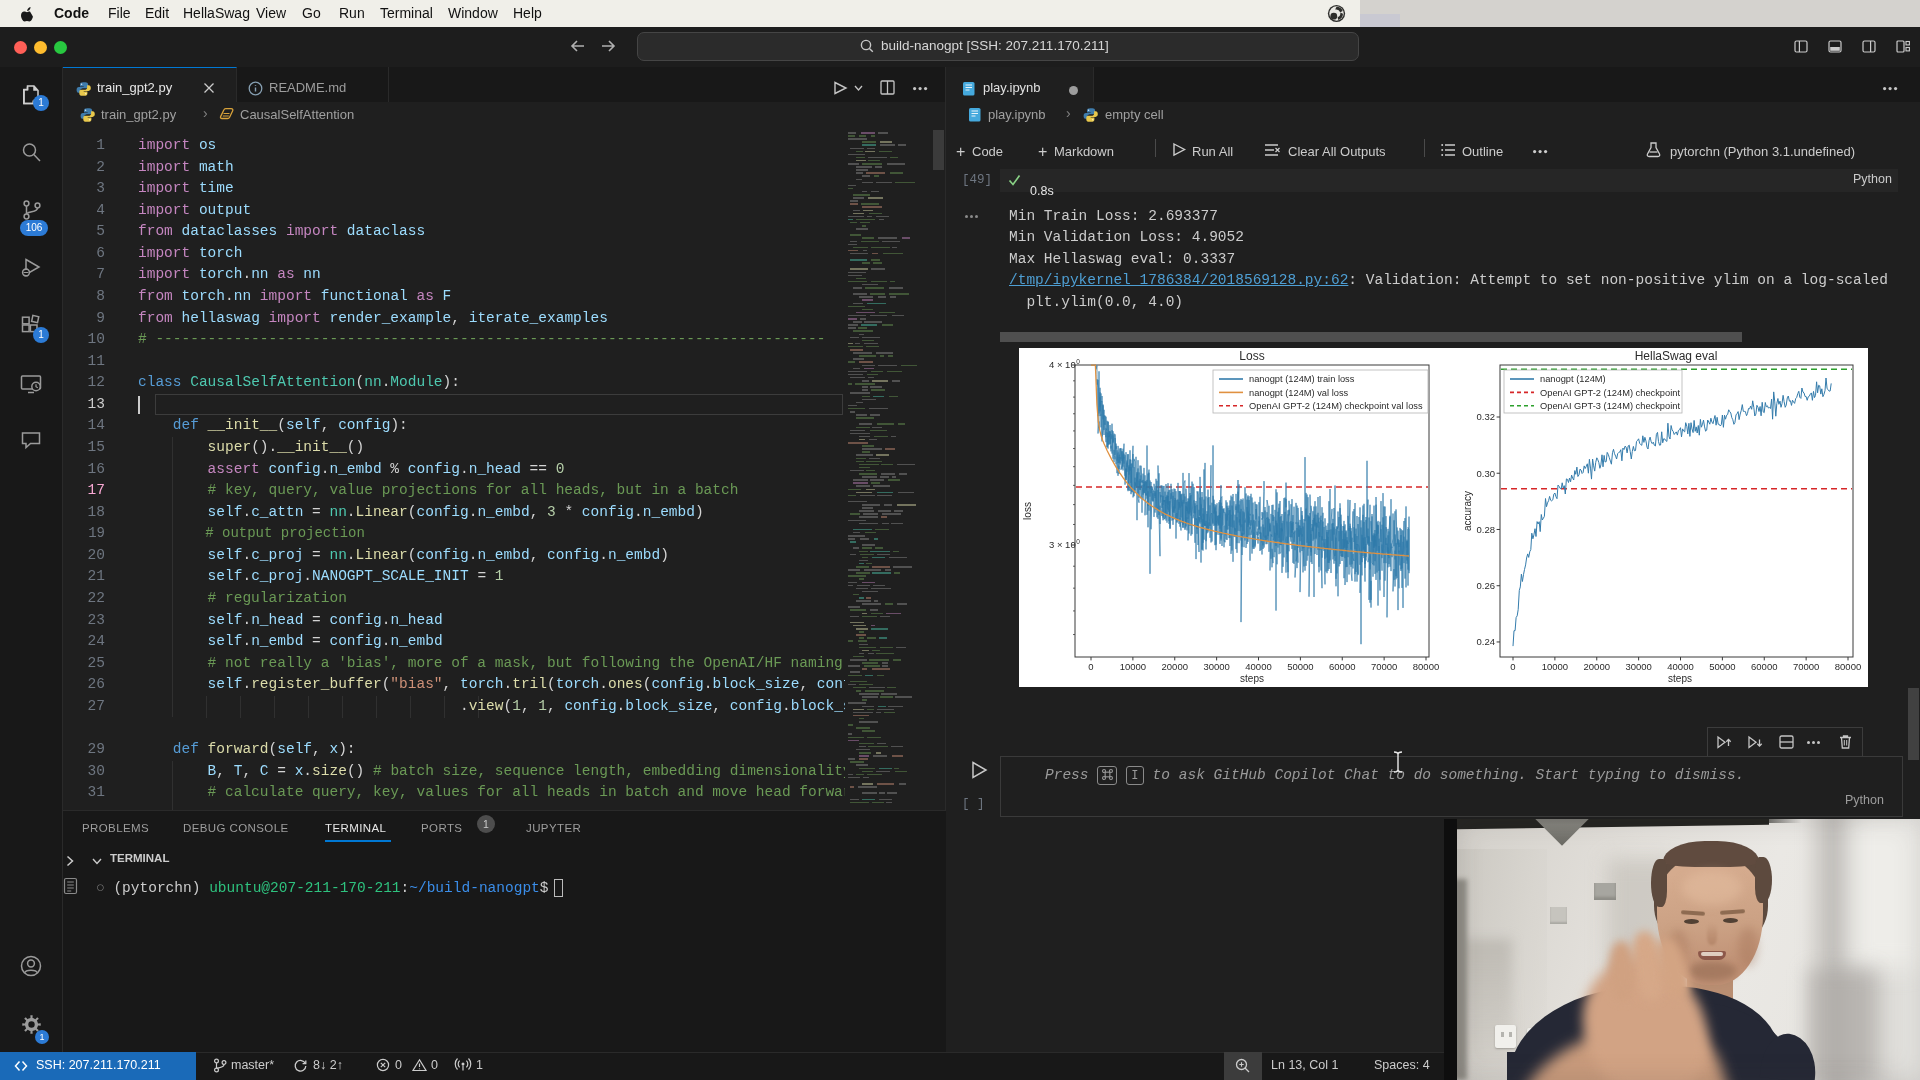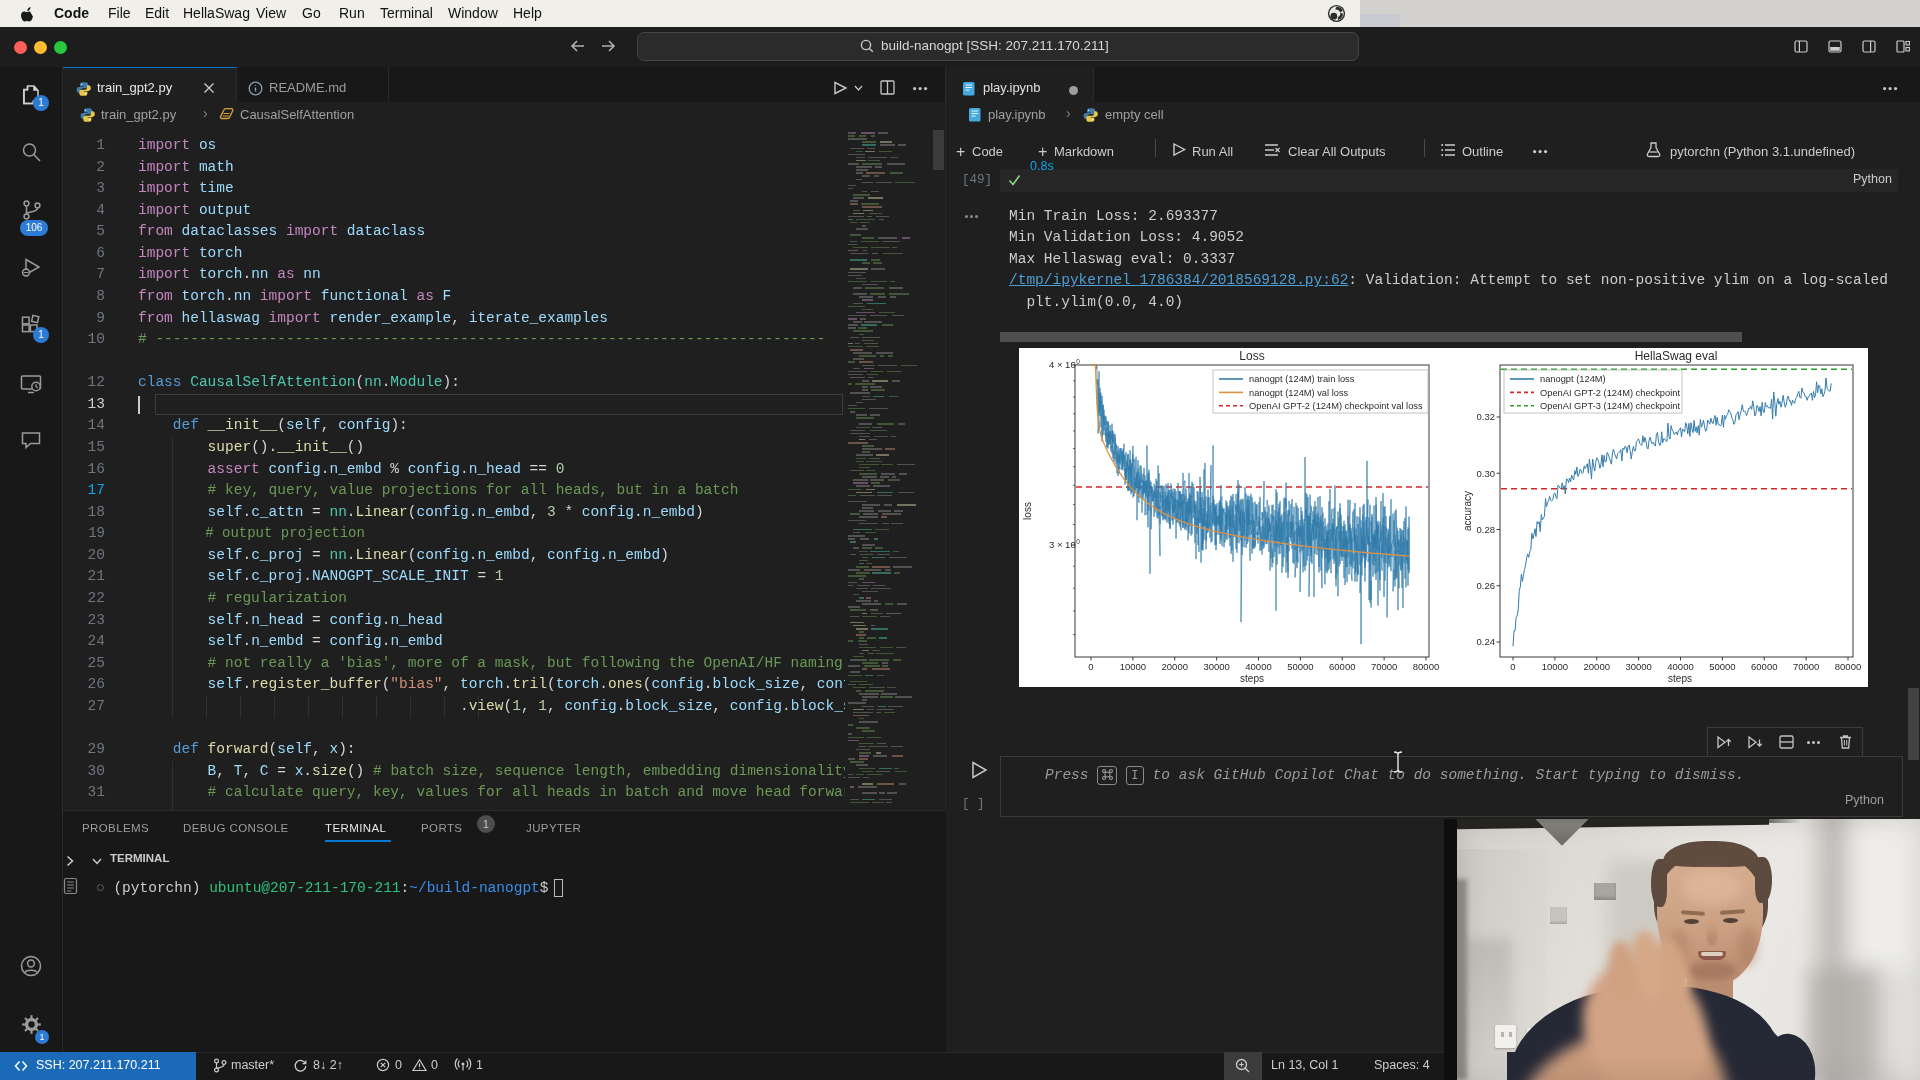--- a/index.html
+++ b/index.html
@@ -175,26 +175,27 @@
     <div class="a mono" style="left:0;top:7px;width:782px;height:21.57px;line-height:21.57px;font-size:14.5px;white-space:pre"><span class="a" style="left:0;width:42px;text-align:right;color:#6e7681">1</span><span class="a" style="left:75px"><span style="color:#c586c0">import</span><span style="color:#9cdcfe"> os</span></span></div>
     <div class="a mono" style="left:0;top:28.57px;width:782px;height:21.57px;line-height:21.57px;font-size:14.5px;white-space:pre"><span class="a" style="left:0;width:42px;text-align:right;color:#6e7681">2</span><span class="a" style="left:75px"><span style="color:#c586c0">import</span><span style="color:#9cdcfe"> math</span></span></div>
     <div class="a mono" style="left:0;top:50.14px;width:782px;height:21.57px;line-height:21.57px;font-size:14.5px;white-space:pre"><span class="a" style="left:0;width:42px;text-align:right;color:#6e7681">3</span><span class="a" style="left:75px"><span style="color:#c586c0">import</span><span style="color:#9cdcfe"> time</span></span></div>
     <div class="a mono" style="left:0;top:71.71px;width:782px;height:21.57px;line-height:21.57px;font-size:14.5px;white-space:pre"><span class="a" style="left:0;width:42px;text-align:right;color:#6e7681">4</span><span class="a" style="left:75px"><span style="color:#c586c0">import</span><span style="color:#9cdcfe"> output</span></span></div>
     <div class="a mono" style="left:0;top:93.28px;width:782px;height:21.57px;line-height:21.57px;font-size:14.5px;white-space:pre"><span class="a" style="left:0;width:42px;text-align:right;color:#6e7681">5</span><span class="a" style="left:75px"><span style="color:#c586c0">from</span><span style="color:#9cdcfe"> dataclasses</span><span style="color:#c586c0"> import</span><span style="color:#9cdcfe"> dataclass</span></span></div>
     <div class="a mono" style="left:0;top:114.85px;width:782px;height:21.57px;line-height:21.57px;font-size:14.5px;white-space:pre"><span class="a" style="left:0;width:42px;text-align:right;color:#6e7681">6</span><span class="a" style="left:75px"><span style="color:#c586c0">import</span><span style="color:#9cdcfe"> torch</span></span></div>
     <div class="a mono" style="left:0;top:136.42px;width:782px;height:21.57px;line-height:21.57px;font-size:14.5px;white-space:pre"><span class="a" style="left:0;width:42px;text-align:right;color:#6e7681">7</span><span class="a" style="left:75px"><span style="color:#c586c0">import</span><span style="color:#9cdcfe"> torch</span><span style="color:#d4d4d4">.</span><span style="color:#9cdcfe">nn</span><span style="color:#c586c0"> as</span><span style="color:#9cdcfe"> nn</span></span></div>
     <div class="a mono" style="left:0;top:157.99px;width:782px;height:21.57px;line-height:21.57px;font-size:14.5px;white-space:pre"><span class="a" style="left:0;width:42px;text-align:right;color:#6e7681">8</span><span class="a" style="left:75px"><span style="color:#c586c0">from</span><span style="color:#9cdcfe"> torch</span><span style="color:#d4d4d4">.</span><span style="color:#9cdcfe">nn</span><span style="color:#c586c0"> import</span><span style="color:#9cdcfe"> functional</span><span style="color:#c586c0"> as</span><span style="color:#9cdcfe"> F</span></span></div>
     <div class="a mono" style="left:0;top:179.56px;width:782px;height:21.57px;line-height:21.57px;font-size:14.5px;white-space:pre"><span class="a" style="left:0;width:42px;text-align:right;color:#6e7681">9</span><span class="a" style="left:75px"><span style="color:#c586c0">from</span><span style="color:#9cdcfe"> hellaswag</span><span style="color:#c586c0"> import</span><span style="color:#9cdcfe"> render_example</span><span style="color:#d4d4d4">,</span><span style="color:#9cdcfe"> iterate_examples</span></span></div>
     <div class="a mono" style="left:0;top:201.13px;width:782px;height:21.57px;line-height:21.57px;font-size:14.5px;white-space:pre"><span class="a" style="left:0;width:42px;text-align:right;color:#6e7681">10</span><span class="a" style="left:75px"><span style="color:#6a9955"># -----------------------------------------------------------------------------</span></span></div>
+    <div class="a mono" style="left:0;top:222.7px;width:782px;height:21.57px;line-height:21.57px;font-size:14.5px;white-space:pre"><span class="a" style="left:0;width:42px;text-align:right;color:#6e7681">11</span><span class="a" style="left:75px"></span></div>
     <div class="a mono" style="left:0;top:244.27px;width:782px;height:21.57px;line-height:21.57px;font-size:14.5px;white-space:pre"><span class="a" style="left:0;width:42px;text-align:right;color:#6e7681">12</span><span class="a" style="left:75px"><span style="color:#569cd6">class</span><span style="color:#4ec9b0"> CausalSelfAttention</span><span style="color:#d4d4d4">(</span><span style="color:#4ec9b0">nn</span><span style="color:#d4d4d4">.</span><span style="color:#4ec9b0">Module</span><span style="color:#d4d4d4">):</span></span></div>
     <div class="a mono" style="left:0;top:265.84px;width:782px;height:21.57px;line-height:21.57px;font-size:14.5px;white-space:pre"><span class="a" style="left:0;width:42px;text-align:right;color:#cccccc">13</span><span class="a" style="left:75px"></span></div>
     <div class="a mono" style="left:0;top:287.41px;width:782px;height:21.57px;line-height:21.57px;font-size:14.5px;white-space:pre"><span class="a" style="left:0;width:42px;text-align:right;color:#6e7681">14</span><span class="a" style="left:75px"><span style="color:#569cd6">    def</span><span style="color:#dcdcaa"> __init__</span><span style="color:#d4d4d4">(</span><span style="color:#9cdcfe">self</span><span style="color:#d4d4d4">,</span><span style="color:#9cdcfe"> config</span><span style="color:#d4d4d4">):</span></span></div>
     <div class="a mono" style="left:0;top:308.98px;width:782px;height:21.57px;line-height:21.57px;font-size:14.5px;white-space:pre"><span class="a" style="left:0;width:42px;text-align:right;color:#6e7681">15</span><span class="a" style="left:75px"><span style="color:#dcdcaa">        super</span><span style="color:#d4d4d4">().</span><span style="color:#dcdcaa">__init__</span><span style="color:#d4d4d4">()</span></span></div>
     <div class="a mono" style="left:0;top:330.55px;width:782px;height:21.57px;line-height:21.57px;font-size:14.5px;white-space:pre"><span class="a" style="left:0;width:42px;text-align:right;color:#6e7681">16</span><span class="a" style="left:75px"><span style="color:#c586c0">        assert</span><span style="color:#9cdcfe"> config</span><span style="color:#d4d4d4">.</span><span style="color:#9cdcfe">n_embd</span><span style="color:#d4d4d4"> % </span><span style="color:#9cdcfe">config</span><span style="color:#d4d4d4">.</span><span style="color:#9cdcfe">n_head</span><span style="color:#d4d4d4"> == </span><span style="color:#b5cea8">0</span></span></div>
-    <div class="a mono" style="left:0;top:352.12px;width:782px;height:21.57px;line-height:21.57px;font-size:14.5px;white-space:pre"><span class="a" style="left:0;width:42px;text-align:right;color:#0ea5e9">17</span><span class="a" style="left:75px"><span style="color:#6a9955">        # key, query, value projections for all heads, but in a batch</span></span></div>
+    <div class="a mono" style="left:0;top:352.12px;width:782px;height:21.57px;line-height:21.57px;font-size:14.5px;white-space:pre"><span class="a" style="left:0;width:42px;text-align:right;color:#f9a8d4">17</span><span class="a" style="left:75px"><span style="color:#6a9955">        # key, query, value projections for all heads, but in a batch</span></span></div>
     <div class="a mono" style="left:0;top:373.69px;width:782px;height:21.57px;line-height:21.57px;font-size:14.5px;white-space:pre"><span class="a" style="left:0;width:42px;text-align:right;color:#6e7681">18</span><span class="a" style="left:75px"><span style="color:#9cdcfe">        self</span><span style="color:#d4d4d4">.</span><span style="color:#9cdcfe">c_attn</span><span style="color:#d4d4d4"> = </span><span style="color:#4ec9b0">nn</span><span style="color:#d4d4d4">.</span><span style="color:#dcdcaa">Linear</span><span style="color:#d4d4d4">(</span><span style="color:#9cdcfe">config</span><span style="color:#d4d4d4">.</span><span style="color:#9cdcfe">n_embd</span><span style="color:#d4d4d4">, </span><span style="color:#b5cea8">3</span><span style="color:#d4d4d4"> * </span><span style="color:#9cdcfe">config</span><span style="color:#d4d4d4">.</span><span style="color:#9cdcfe">n_embd</span><span style="color:#d4d4d4">)</span></span></div>
     <div class="a mono" style="left:0;top:395.26px;width:782px;height:21.57px;line-height:21.57px;font-size:14px;white-space:pre"><span class="a" style="left:0;width:42px;text-align:right;color:#6e7681">19</span><span class="a" style="left:75px"><span style="color:#6a9955">        # output projection</span></span></div>
     <div class="a mono" style="left:0;top:416.83px;width:782px;height:21.57px;line-height:21.57px;font-size:14.5px;white-space:pre"><span class="a" style="left:0;width:42px;text-align:right;color:#6e7681">20</span><span class="a" style="left:75px"><span style="color:#9cdcfe">        self</span><span style="color:#d4d4d4">.</span><span style="color:#9cdcfe">c_proj</span><span style="color:#d4d4d4"> = </span><span style="color:#4ec9b0">nn</span><span style="color:#d4d4d4">.</span><span style="color:#dcdcaa">Linear</span><span style="color:#d4d4d4">(</span><span style="color:#9cdcfe">config</span><span style="color:#d4d4d4">.</span><span style="color:#9cdcfe">n_embd</span><span style="color:#d4d4d4">, </span><span style="color:#9cdcfe">config</span><span style="color:#d4d4d4">.</span><span style="color:#9cdcfe">n_embd</span><span style="color:#d4d4d4">)</span></span></div>
     <div class="a mono" style="left:0;top:438.4px;width:782px;height:21.57px;line-height:21.57px;font-size:14.5px;white-space:pre"><span class="a" style="left:0;width:42px;text-align:right;color:#6e7681">21</span><span class="a" style="left:75px"><span style="color:#9cdcfe">        self</span><span style="color:#d4d4d4">.</span><span style="color:#9cdcfe">c_proj</span><span style="color:#d4d4d4">.</span><span style="color:#9cdcfe">NANOGPT_SCALE_INIT</span><span style="color:#d4d4d4"> = </span><span style="color:#b5cea8">1</span></span></div>
     <div class="a mono" style="left:0;top:459.97px;width:782px;height:21.57px;line-height:21.57px;font-size:14.5px;white-space:pre"><span class="a" style="left:0;width:42px;text-align:right;color:#6e7681">22</span><span class="a" style="left:75px"><span style="color:#6a9955">        # regularization</span></span></div>
     <div class="a mono" style="left:0;top:481.54px;width:782px;height:21.57px;line-height:21.57px;font-size:14.5px;white-space:pre"><span class="a" style="left:0;width:42px;text-align:right;color:#6e7681">23</span><span class="a" style="left:75px"><span style="color:#9cdcfe">        self</span><span style="color:#d4d4d4">.</span><span style="color:#9cdcfe">n_head</span><span style="color:#d4d4d4"> = </span><span style="color:#9cdcfe">config</span><span style="color:#d4d4d4">.</span><span style="color:#9cdcfe">n_head</span></span></div>
     <div class="a mono" style="left:0;top:503.11px;width:782px;height:21.57px;line-height:21.57px;font-size:14.5px;white-space:pre"><span class="a" style="left:0;width:42px;text-align:right;color:#6e7681">24</span><span class="a" style="left:75px"><span style="color:#9cdcfe">        self</span><span style="color:#d4d4d4">.</span><span style="color:#9cdcfe">n_embd</span><span style="color:#d4d4d4"> = </span><span style="color:#9cdcfe">config</span><span style="color:#d4d4d4">.</span><span style="color:#9cdcfe">n_embd</span></span></div>
     <div class="a mono" style="left:0;top:524.68px;width:782px;height:21.57px;line-height:21.57px;font-size:14.5px;white-space:pre"><span class="a" style="left:0;width:42px;text-align:right;color:#6e7681">25</span><span class="a" style="left:75px"><span style="color:#6a9955">        # not really a 'bias', more of a mask, but following the OpenAI/HF naming though</span></span></div>
     <div class="a mono" style="left:0;top:546.25px;width:782px;height:21.57px;line-height:21.57px;font-size:14.5px;white-space:pre"><span class="a" style="left:0;width:42px;text-align:right;color:#6e7681">26</span><span class="a" style="left:75px"><span style="color:#9cdcfe">        self</span><span style="color:#d4d4d4">.</span><span style="color:#dcdcaa">register_buffer</span><span style="color:#d4d4d4">(</span><span style="color:#ce9178">"bias"</span><span style="color:#d4d4d4">, </span><span style="color:#9cdcfe">torch</span><span style="color:#d4d4d4">.</span><span style="color:#dcdcaa">tril</span><span style="color:#d4d4d4">(</span><span style="color:#9cdcfe">torch</span><span style="color:#d4d4d4">.</span><span style="color:#dcdcaa">ones</span><span style="color:#d4d4d4">(</span><span style="color:#9cdcfe">config</span><span style="color:#d4d4d4">.</span><span style="color:#9cdcfe">block_size</span><span style="color:#d4d4d4">, </span><span style="color:#9cdcfe">config</span></span></div>
     <div class="a mono" style="left:0;top:567.82px;width:782px;height:21.57px;line-height:21.57px;font-size:14.5px;white-space:pre"><span class="a" style="left:0;width:42px;text-align:right;color:#6e7681">27</span><span class="a" style="left:75px"><span style="color:#d4d4d4">                                     .</span><span style="color:#dcdcaa">view</span><span style="color:#d4d4d4">(</span><span style="color:#b5cea8">1</span><span style="color:#d4d4d4">, </span><span style="color:#b5cea8">1</span><span style="color:#d4d4d4">, </span><span style="color:#9cdcfe">config</span><span style="color:#d4d4d4">.</span><span style="color:#9cdcfe">block_size</span><span style="color:#d4d4d4">, </span><span style="color:#9cdcfe">config</span><span style="color:#d4d4d4">.</span><span style="color:#9cdcfe">block_size</span></span></div>
@@ -1086,21 +1087,21 @@
 <svg class="a" style="left:1646px;top:141px" width="15" height="17" viewBox="0 0 15 17">
     <path d="M5 2h5v4.5l3.5 6.5c.6 1.2 0 2.5-1.5 2.5H3c-1.5 0-2.1-1.3-1.5-2.5L5 6.5z" fill="none" stroke="#cccccc" stroke-width="1.3"></path>
     <path d="M3.5 11h8" stroke="#cccccc" stroke-width="1.3"></path>
   </svg>
 <div class="a" style="left:1670px;top:144px;white-space:pre;font-size:13px;color:#cccccc">pytorchn (Python 3.1.undefined)</div>
 <div class="a" style="left:962px;top:173px;white-space:pre;font-size:12.5px;color:#6e7681;font-family:'Liberation Mono',monospace">[49]</div>
 <div class="a" style="left:1000px;top:169px;width:898px;height:23px;background:#262626"></div>
 <svg class="a" style="left:1008px;top:174px" width="13" height="12" viewBox="0 0 13 12">
     <path d="M1.5 6.5l3.5 4 6.5-9" fill="none" stroke="#89d185" stroke-width="1.7"></path>
   </svg>
-<div class="a" style="left:1030px;top:159px;white-space:pre;font-size:12.5px;color:#0ea5e9">0.8s</div>
+<div class="a" style="left:1030px;top:184px;white-space:pre;font-size:12.5px;color:#e5e5e5">0.8s</div>
 <div class="a" style="left:1853px;top:172px;white-space:pre;font-size:12.5px;color:#cccccc">Python</div>
 <svg class="a" style="left:964px;top:214px" width="15" height="5" viewBox="0 0 15 5">
     <circle cx="2.5" cy="2.5" r="1.5" fill="#8a8a8a"></circle>
     <circle cx="7.5" cy="2.5" r="1.5" fill="#8a8a8a"></circle>
     <circle cx="12.5" cy="2.5" r="1.5" fill="#8a8a8a"></circle>
   </svg>
 <div class="a" style="left:1009px;top:205.5px;white-space:pre;font-size:14.5px;color:#cccccc;font-family:'Liberation Mono',monospace;line-height:21.6px">Min Train Loss: 2.693377</div>
 <div class="a" style="left:1009px;top:227px;white-space:pre;font-size:14.5px;color:#cccccc;font-family:'Liberation Mono',monospace;line-height:21.6px">Min Validation Loss: 4.9052</div>
 <div class="a" style="left:1009px;top:248.6px;white-space:pre;font-size:14.5px;color:#cccccc;font-family:'Liberation Mono',monospace;line-height:21.6px">Max Hellaswag eval: 0.3337</div>
 <div class="a mono" style="left:1009px;top:270.2px;font-size:14.5px;line-height:21.6px;white-space:pre"><span style="color:#4e9fd4;text-decoration:underline">/tmp/ipykernel_1786384/2018569128.py:62</span><span style="color:#cccccc">: Validation: Attempt to set non-positive ylim on a log-scaled</span></div>

